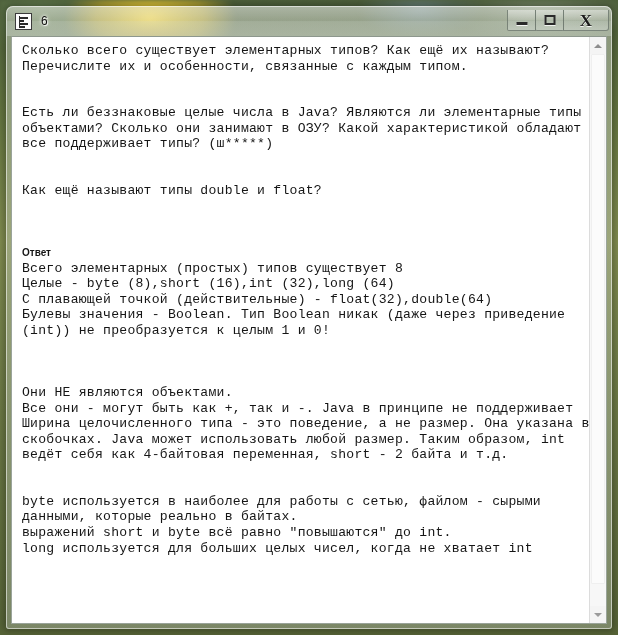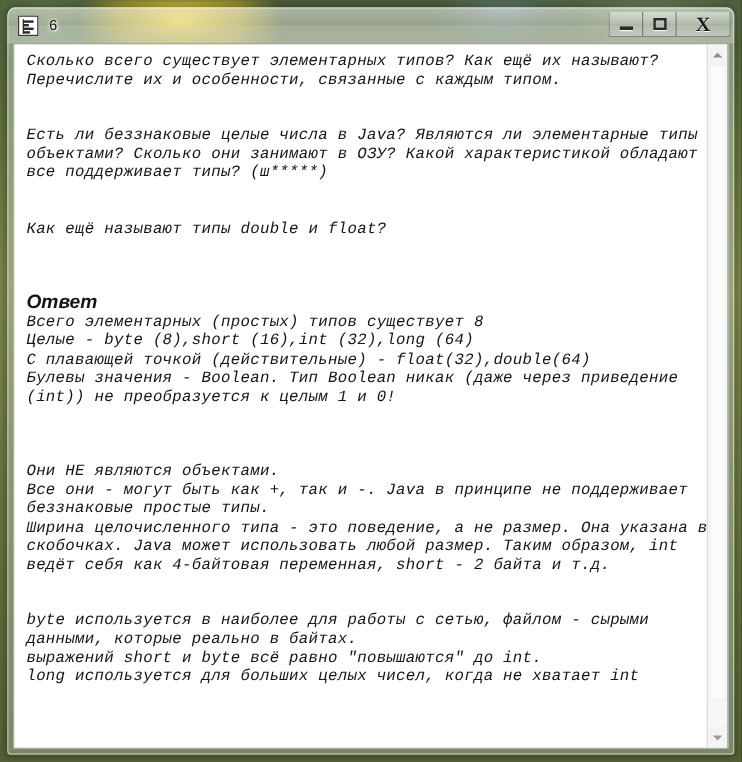--- a/index.html
+++ b/index.html
@@ -161,27 +161,26 @@
   }
 
   .line {
     font-family: "Liberation Mono", "DejaVu Sans Mono", monospace;
     font-size: 13.1px;
     line-height: 15.55px;
     color: #151515;
     white-space: pre;
     letter-spacing: .25px;
     height: 15.55px;
-    font-style: italic;
   }
   .line.blank { color: transparent; }
   .line.head {
     font-family: "Liberation Sans", sans-serif;
     font-weight: bold;
-    font-size: 16px;
+    font-size: 10px;
     letter-spacing: 0;
   }
 
   
   #vscroll {
     flex: 0 0 17px;
     width: 17px;
     background: #f4f4f4;
     border-left: 1px solid #dcdcdc;
     position: relative;
@@ -283,21 +282,20 @@
         <div class="line">Всего элементарных (простых) типов существует 8</div>
         <div class="line">Целые - byte (8),short (16),int (32),long (64)</div>
         <div class="line">С плавающей точкой (действительные) - float(32),double(64)</div>
         <div class="line">Булевы значения - Boolean. Тип Boolean никак (даже через приведение</div>
         <div class="line">(int)) не преобразуется к целым 1 и 0!</div>
         <div class="line blank"></div>
         <div class="line blank"></div>
         <div class="line blank"></div>
         <div class="line">Они НЕ являются объектами.</div>
         <div class="line">Все они - могут быть как +, так и -. Java в принципе не поддерживает</div>
-        <div class="line">беззнаковые простые типы.</div>
         <div class="line">Ширина целочисленного типа - это поведение, а не размер. Она указана в</div>
         <div class="line">скобочках. Java может использовать любой размер. Таким образом, int</div>
         <div class="line">ведёт себя как 4-байтовая переменная, short - 2 байта и т.д.</div>
         <div class="line blank"></div>
         <div class="line blank"></div>
         <div class="line">byte используется в наиболее для работы с сетью, файлом - сырыми</div>
         <div class="line">данными, которые реально в байтах.</div>
         <div class="line">выражений short и byte всё равно "повышаются" до int.</div>
         <div class="line">long используется для больших целых чисел, когда не хватает int</div>
         <div class="line blank"></div>

